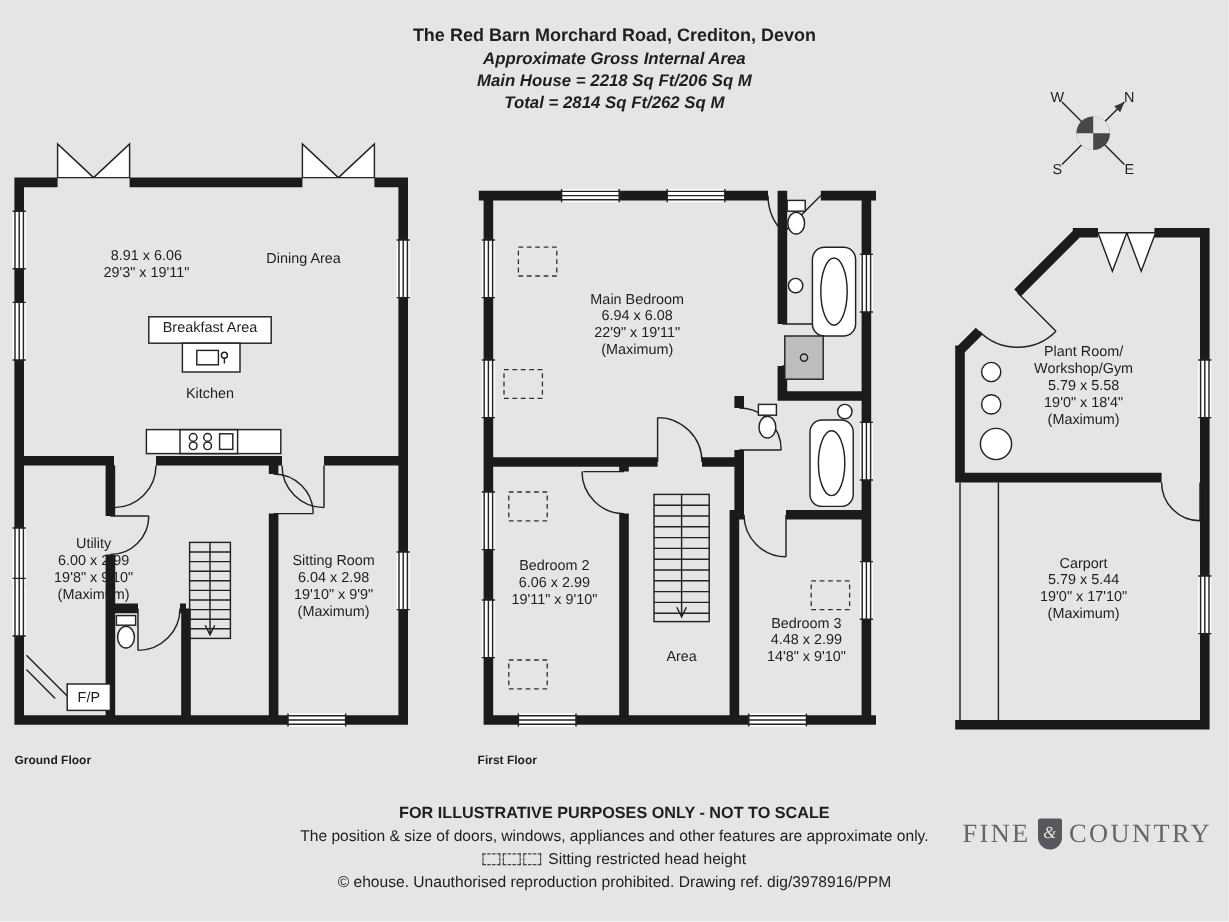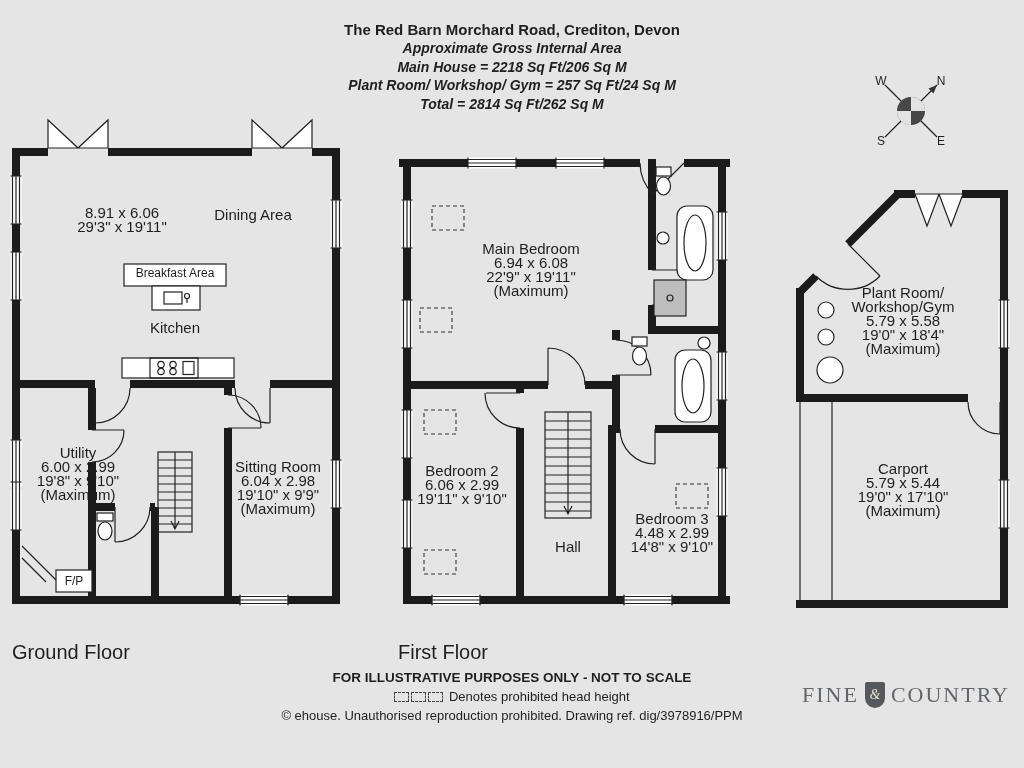--- a/index.html
+++ b/index.html
@@ -6,42 +6,41 @@
   body{font-family:"Liberation Sans",sans-serif;color:#1f1f1f;}
   .page{position:relative;width:1024px;height:768px;background:#e5e5e5;overflow:hidden;}
   .hdr{position:absolute;top:20px;left:0;width:100%;text-align:center;font-weight:bold;}
   .hdr .t{font-size:15px;line-height:19px;}
   .hdr .l{font-size:14px;line-height:18.5px;font-style:italic;}
   svg.plan{position:absolute;top:0;left:0;}
   .wall{stroke:#1b1b1b;stroke-width:8;fill:none;}
   .thin{stroke:#222;stroke-width:1.2;fill:none;}
   .thinf{stroke:#222;stroke-width:1.2;fill:#fff;}
   .dash{stroke:#333;stroke-width:1.1;fill:none;stroke-dasharray:4 3;}
-  .lbl{position:absolute;transform:translateX(-50%);text-align:center;font-size:15px;line-height:14px;white-space:nowrap;}
+  .lbl{position:absolute;transform:translateX(-50%);text-align:center;font-size:12px;line-height:14px;white-space:nowrap;}
   .lbl span{display:block;}
   .sm{font-size:12px;}
-  .flabel{position:absolute;font-weight:normal;font-size:20px;margin-top:12px;}
+  .flabel{position:absolute;font-weight:bold;font-size:10px;}
   .compass-letter{position:absolute;font-size:12px;transform:translate(-50%,-50%);}
   .ftr{position:absolute;top:668px;left:0;width:100%;text-align:center;font-size:13px;line-height:19px;}
   .ftr .b{font-weight:bold;font-size:13.5px;}
   .dashbox{display:inline-block;width:13px;height:8px;border:1px dashed #444;margin:0 2px 2px 0;vertical-align:middle;}
   .logo{position:absolute;top:682px;right:14px;display:flex;align-items:center;gap:6px;color:#63666a;font-family:"Liberation Serif",serif;}
   .logo .w{font-size:22px;letter-spacing:2px;}
   .logo .shield{width:20px;height:26px;background:#55585c;color:#e8e2d4;font-style:italic;font-size:14px;display:flex;align-items:center;justify-content:center;border-radius:2px 2px 10px 10px;}
 </style>
 </head>
 <body>
 
 <div class="page">
 
   <div class="hdr">
     <div class="t">The Red Barn Morchard Road, Crediton, Devon</div>
     <div class="l">Approximate Gross Internal Area</div>
     <div class="l">Main House = 2218 Sq Ft/206 Sq M</div>
-    <div class="l">Plant Room/ Workshop/ Gym = 257 Sq Ft/24 Sq M</div>
     <div class="l">Total = 2814 Sq Ft/262 Sq M</div>
   </div>
 
   <svg class="plan" width="1024" height="768" viewBox="0 0 1024 768">
     <defs>
       <g id="winV48">
         <rect x="-5.5" y="0" width="11" height="48" fill="#fff"></rect>
         <path class="thin" d="M-5.5,0 H5.5 M-5.5,48 H5.5"></path>
         <path class="thin" d="M-3.5,0 V48 M0,0 V48 M3.5,0 V48"></path>
       </g>
@@ -260,21 +259,21 @@
     <span>Bedroom 2</span>
     <span>6.06 x 2.99</span>
     <span>19'11" x 9'10"</span>
   </div>
   <div class="lbl" style="left:672px;top:512px">
     <span>Bedroom 3</span>
     <span>4.48 x 2.99</span>
     <span>14'8" x 9'10"</span>
   </div>
   <div class="lbl" style="left:568px;top:540px">
-    <span>Hall</span>
+    <span>Area</span>
   </div>
 
   <div class="lbl" style="left:903px;top:286px">
     <span>Plant Room/</span>
     <span>Workshop/Gym</span>
     <span>5.79 x 5.58</span>
     <span>19'0" x 18'4"</span>
     <span>(Maximum)</span>
   </div>
   <div class="lbl" style="left:903px;top:462px">
@@ -282,23 +281,24 @@
     <span>5.79 x 5.44</span>
     <span>19'0" x 17'10"</span>
     <span>(Maximum)</span>
   </div>
 
   <div class="flabel" style="left:12px;top:629px">Ground Floor</div>
   <div class="flabel" style="left:398px;top:629px">First Floor</div>
 
   <div class="ftr">
     <div class="b">FOR ILLUSTRATIVE PURPOSES ONLY - NOT TO SCALE</div>
+    <div>The position &amp; size of doors, windows, appliances and other features are approximate only.</div>
     <div>
       <span><span class="dashbox"></span><span class="dashbox"></span><span class="dashbox"></span></span>
-      <span>Denotes prohibited head height</span>
+      <span>Sitting restricted head height</span>
     </div>
     <div>© ehouse. Unauthorised reproduction prohibited. Drawing ref. dig/3978916/PPM</div>
   </div>
 
   <div class="logo">
     <span class="w">FINE</span>
     <span class="shield">&amp;</span>
     <span class="w">COUNTRY</span>
   </div>
 

